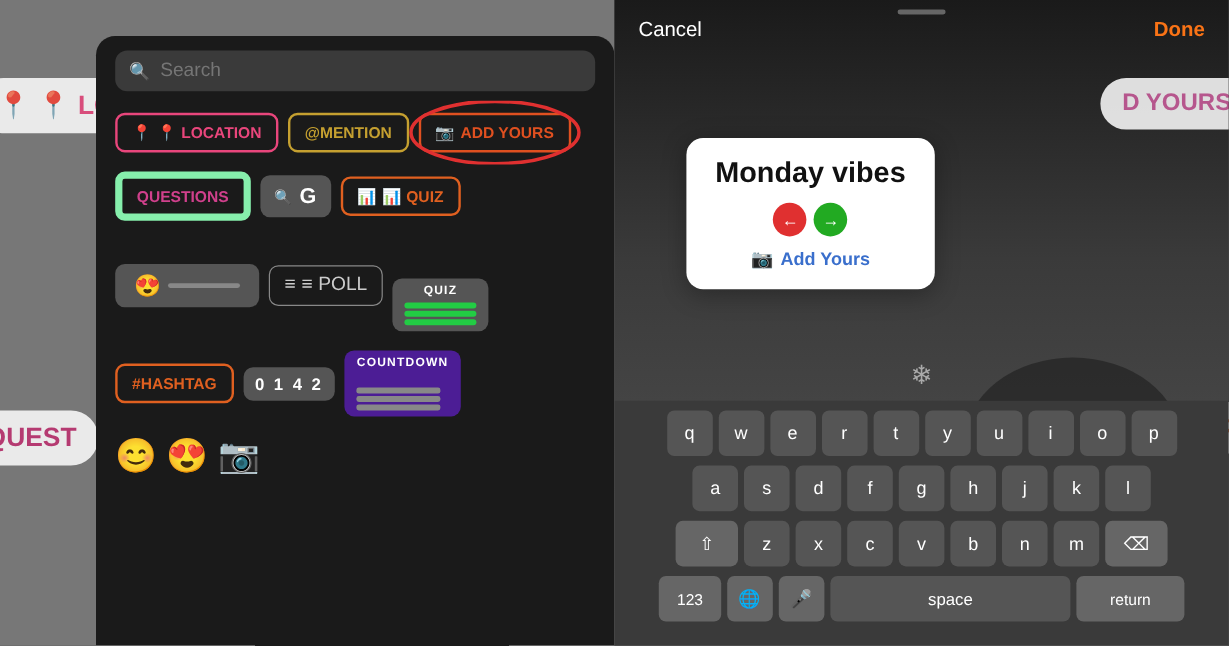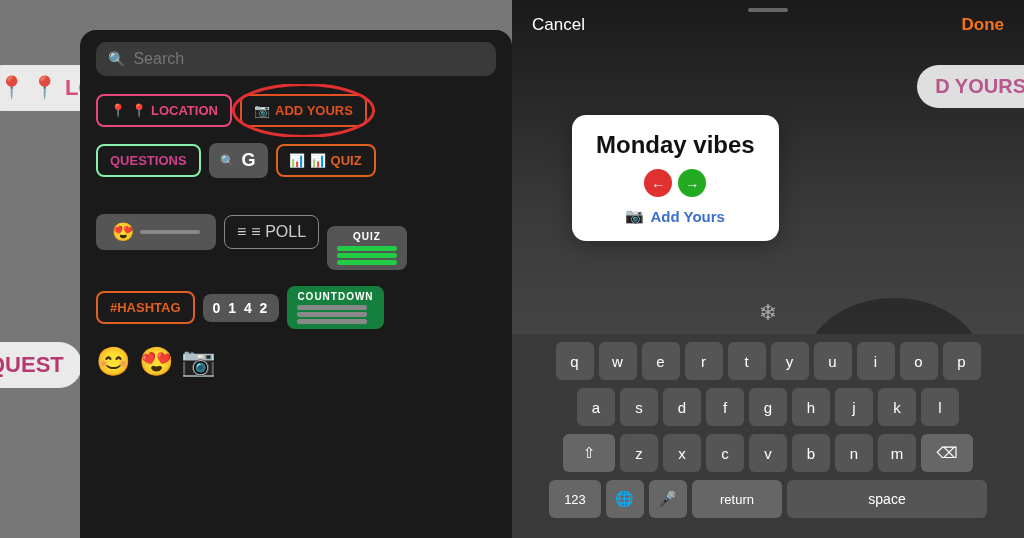--- a/index.html
+++ b/index.html
@@ -125,21 +125,21 @@
 
     .sticker-add-yours {
       border: 2px solid #e05020;
       color: #e05020;
       background: transparent;
       position: relative;
     }
 
     
     .sticker-questions {
-      border: 2px solid #86efac;
+      border: 6px solid #86efac;
       color: #d0408c;
       background: transparent;
     }
 
     .sticker-gif {
       background: #555;
       color: white;
       border-radius: 8px;
       padding: 7px 12px;
       display: flex;
@@ -216,27 +216,27 @@
       background: #555;
       border-radius: 8px;
       padding: 6px 10px;
       color: white;
       font-weight: 800;
       letter-spacing: 2px;
       font-size: 14px;
     }
 
     .sticker-countdown {
-      background: #15803d;
+      background: #4c1d95;
       border-radius: 8px;
       padding: 5px 10px;
       display: flex;
       flex-direction: column;
       align-items: center;
-      gap: 3px;
+      gap: 15px;
       color: white;
       font-size: 10px;
       font-weight: 700;
       letter-spacing: 1px;
     }
 
     .countdown-bars {
       display: flex;
       flex-direction: column;
       gap: 2px;
@@ -474,20 +474,23 @@
 
     <div class="search-bar">
       <span class="search-icon">🔍</span>
       <input type="text" placeholder="Search" style="">
     </div>
 
     <div class="sticker-row">
       <div class="sticker-tag sticker-location">
         <span>📍</span>
         <span>📍 LOCATION</span>
+      </div>
+      <div class="sticker-tag sticker-mention">
+        <span>@MENTION</span>
       </div>
       <div class="sticker-tag sticker-add-yours" style="position:relative;">
         <span>📷</span>
         <span>ADD YOURS</span>
 
         <svg style="position:absolute;top:-12px;left:-10px;width:calc(100% + 20px);height:calc(100% + 24px);pointer-events:none;">
           <ellipse cx="50%" cy="50%" rx="49%" ry="49%" fill="none" stroke="#e03030" stroke-width="3"></ellipse>
         </svg>
       </div>
     </div>
@@ -622,17 +625,17 @@
       <div class="key">b</div>
       <div class="key">n</div>
       <div class="key">m</div>
       <div class="key key-wide key-action">⌫</div>
     </div>
 
     <div class="key-row">
       <div class="key key-wide key-action" style="font-size:13px;">123</div>
       <div class="key key-action">🌐</div>
       <div class="key key-action">🎤</div>
+      <div class="key key-space" style="font-size:14px;">space</div>
       <div class="key key-return key-action" style="font-size:13px;">return</div>
-      <div class="key key-space" style="font-size:14px;">space</div>
     </div>
   </div>
 </div>
 
 </body></html>

